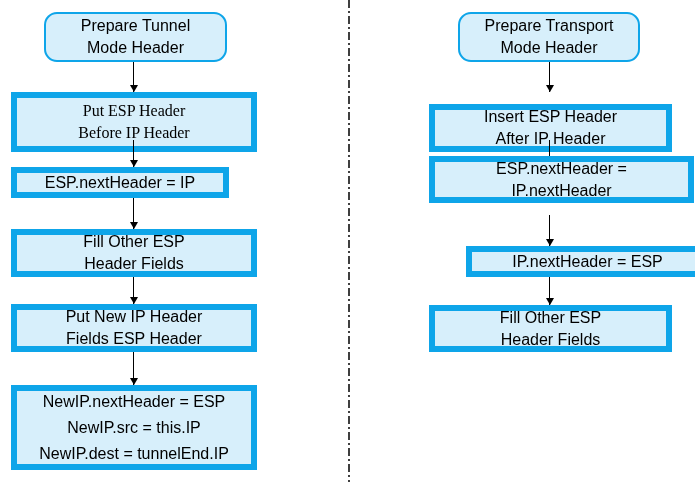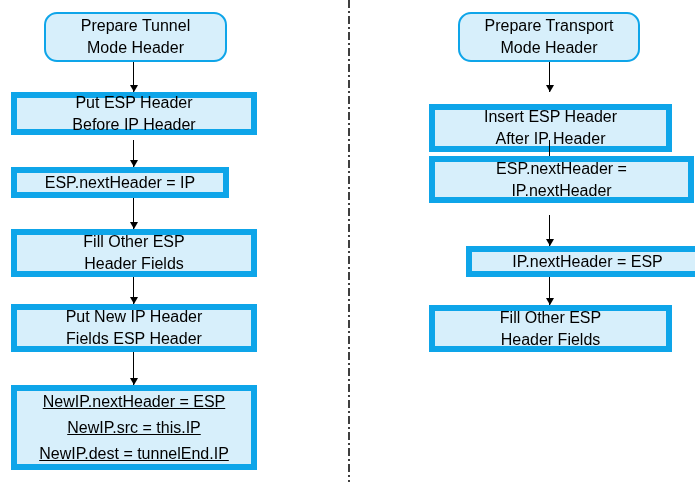--- a/index.html
+++ b/index.html
@@ -61,25 +61,25 @@
     background: repeating-linear-gradient(
       to bottom,
       #3f3f3f 0px, #3f3f3f 8px,
       transparent 8px, transparent 11px,
       #3f3f3f 11px, #3f3f3f 13px,
       transparent 13px, transparent 16px
     );
   }
   
   .t1 { left: 44px;  top: 12px;  width: 183px; height: 50px; }
-  .t2 { left: 11px;  top: 92px;  width: 246px; height: 43px; }
+  .t2 { left: 11px;  top: 92px;  width: 246px; height: 60px; font-family: Liberation Serif, serif; }
   .t3 { left: 11px;  top: 167px; width: 218px; height: 31px; }
   .t4 { left: 11px;  top: 229px; width: 246px; height: 48px; }
   .t5 { left: 11px;  top: 304px; width: 246px; height: 48px; }
-  .t6 { left: 11px;  top: 385px; width: 246px; height: 85px; text-decoration: underline; }
+  .t6 { left: 11px;  top: 385px; width: 246px; height: 85px; }
   .ta1 { left: 133px; top: 62px;  height: 30px; }
   .ta2 { left: 133px; top: 140px; height: 27px; }
   .ta3 { left: 133px; top: 198px; height: 31px; }
   .ta4 { left: 133px; top: 277px; height: 27px; }
   .ta5 { left: 133px; top: 352px; height: 33px; }
   
   .p1 { left: 458px; top: 12px;  width: 182px; height: 50px; text-align: center; }
   .p2 { left: 429px; top: 92px;  width: 243px; height: 48px; margin-top: 12px; }
   .p3 { left: 429px; top: 156px; width: 265px; height: 47px; }
   .p4 { left: 429px; top: 246px; width: 243px; height: 31px; margin-left: 37px; }

